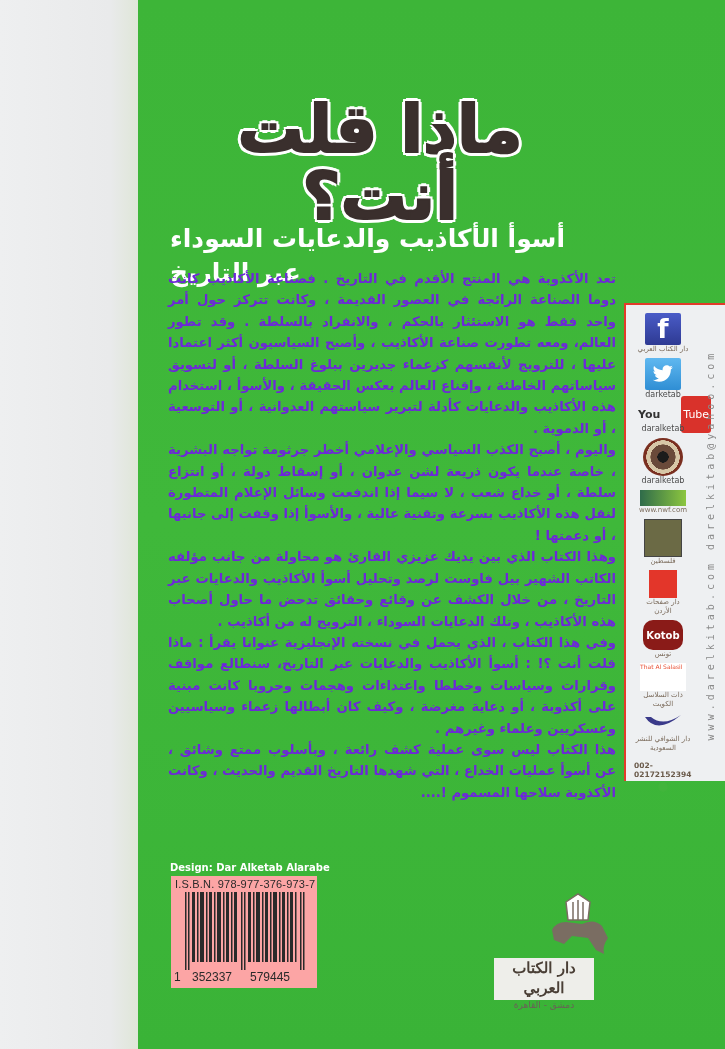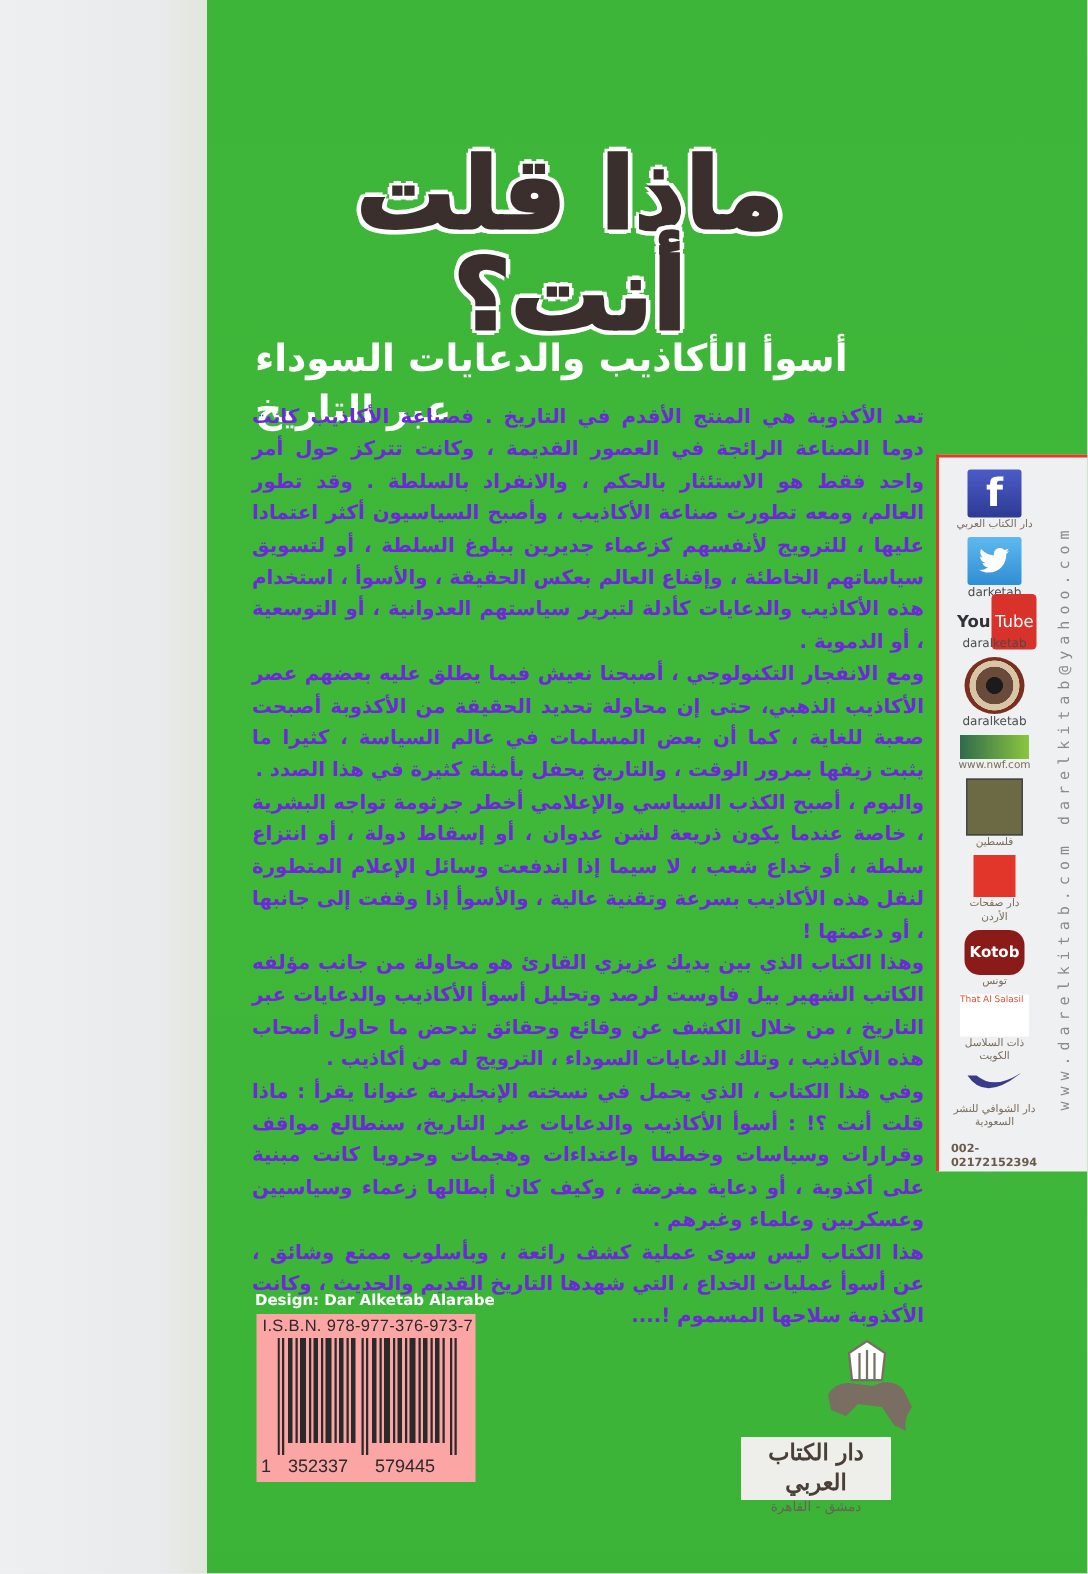--- a/index.html
+++ b/index.html
@@ -19,21 +19,21 @@
     font-family:"DejaVu Sans", sans-serif; font-weight:bold; font-size:13.2px; line-height:21.4px; color:#6d28d9; }
   .body-text p { margin:0; text-align-last:right; }
 
   .side-panel { position:absolute; left:624px; top:303px; width:101px; height:478px; background:#eef0f2;
     border-left:2px solid #e23b2a; border-top:2px solid #e23b2a; box-sizing:border-box; }
   .side-list { position:absolute; left:8px; top:8px; width:58px; display:flex; flex-direction:column; align-items:center; }
   .side-item { display:flex; flex-direction:column; align-items:center; margin-bottom:4px; }
   .icon-box { width:36px; height:32px; border-radius:2px; display:flex; align-items:center; justify-content:center; color:#fff; font-weight:bold; }
   .fb { background:linear-gradient(180deg,#4a5cc7,#2e3a93); font-size:26px; font-family:"DejaVu Sans", sans-serif; }
   .tw { background:linear-gradient(180deg,#5fb8f0,#2f8ed4); }
-  .yt { width:50px; height:20px; display:flex; align-items:center; font-size:11px; }
+  .yt { width:50px; height:20px; display:flex; align-items:center; font-size:11px;gap:20px; }
   .yt .you { color:#333; font-weight:bold; }
   .yt .tube { background:#d9322b; color:#fff; border-radius:3px; padding:12px 2px; margin-left:1px; }
   .ig { width:40px; height:38px; border-radius:50%; background:radial-gradient(circle at 50% 50%,#1b1b1b 0 20%,#6a4a3a 21% 45%,#d7c6a6 46% 60%,#7a2f20 61% 100%); }
   .nwf { width:46px; height:16px; background:linear-gradient(90deg,#2f6b4a,#8cc63f); }
   .sq-brown { width:36px; height:36px; background:#6b6a45; border:1px solid #444; }
   .sq-red { width:28px; height:28px; background:#e3362a; }
   .kotob { width:40px; height:30px; background:#8a1b18; color:#fff; font-size:10px;border-radius:10px; }
   .tasheeq { width:46px; height:16px; background:#f2f2f2; border-bottom:3px solid #3b3fa0; }
   .thatal { width:46px; height:28px; background:#fff; color:#e84b2f; font-size:6px; }
   .shawaf { width:40px; height:22px; }
@@ -62,21 +62,20 @@
 
 <div class="spine-strip"></div>
 
 <div class="cover"></div>
 
 <div class="title">ماذا قلت أنت؟</div>
 <div class="subtitle">أسوأ الأكاذيب والدعايات السوداء عبر التاريخ</div>
 
 <div class="body-text">
   <p>تعد الأكذوبة هي المنتج الأقدم في التاريخ . فصناعة الأكاذيب كانت دوما الصناعة الرائجة في العصور القديمة ، وكانت تتركز حول أمر واحد فقط هو الاستئثار بالحكم ، والانفراد بالسلطة . وقد تطور العالم، ومعه تطورت صناعة الأكاذيب ، وأصبح السياسيون أكثر اعتمادا عليها ، للترويج لأنفسهم كزعماء جديرين ببلوغ السلطة ، أو لتسويق سياساتهم الخاطئة ، وإقناع العالم بعكس الحقيقة ، والأسوأ ، استخدام هذه الأكاذيب والدعايات كأدلة لتبرير سياستهم العدوانية ، أو التوسعية ، أو الدموية .</p>
-  <p>ومع الانفجار التكنولوجي ، أصبحنا نعيش فيما يطلق عليه بعضهم عصر الأكاذيب الذهبي، حتى إن محاولة تحديد الحقيقة من الأكذوبة أصبحت صعبة للغاية ، كما أن بعض المسلمات في عالم السياسة ، كثيرا ما يثبت زيفها بمرور الوقت ، والتاريخ يحفل بأمثلة كثيرة في هذا الصدد .</p>
   <p>واليوم ، أصبح الكذب السياسي والإعلامي أخطر جرثومة تواجه البشرية ، خاصة عندما يكون ذريعة لشن عدوان ، أو إسقاط دولة ، أو انتزاع سلطة ، أو خداع شعب ، لا سيما إذا اندفعت وسائل الإعلام المتطورة لنقل هذه الأكاذيب بسرعة وتقنية عالية ، والأسوأ إذا وقفت إلى جانبها ، أو دعمتها !</p>
   <p>وهذا الكتاب الذي بين يديك عزيزي القارئ هو محاولة من جانب مؤلفه الكاتب الشهير بيل فاوست لرصد وتحليل أسوأ الأكاذيب والدعايات عبر التاريخ ، من خلال الكشف عن وقائع وحقائق تدحض ما حاول أصحاب هذه الأكاذيب ، وتلك الدعايات السوداء ، الترويج له من أكاذيب .</p>
   <p>وفي هذا الكتاب ، الذي يحمل في نسخته الإنجليزية عنوانا يقرأ : ماذا قلت أنت ؟! : أسوأ الأكاذيب والدعايات عبر التاريخ، سنطالع مواقف وقرارات وسياسات وخططا واعتداءات وهجمات وحروبا كانت مبنية على أكذوبة ، أو دعاية مغرضة ، وكيف كان أبطالها زعماء وسياسيين وعسكريين وعلماء وغيرهم .</p>
   <p>هذا الكتاب ليس سوى عملية كشف رائعة ، وبأسلوب ممتع وشائق ، عن أسوأ عمليات الخداع ، التي شهدها التاريخ القديم والحديث ، وكانت الأكذوبة سلاحها المسموم !....</p>
 </div>
 
 <div class="side-panel">
   <div class="side-list">
     <div class="side-item">
       <div class="icon-box fb">f</div>

